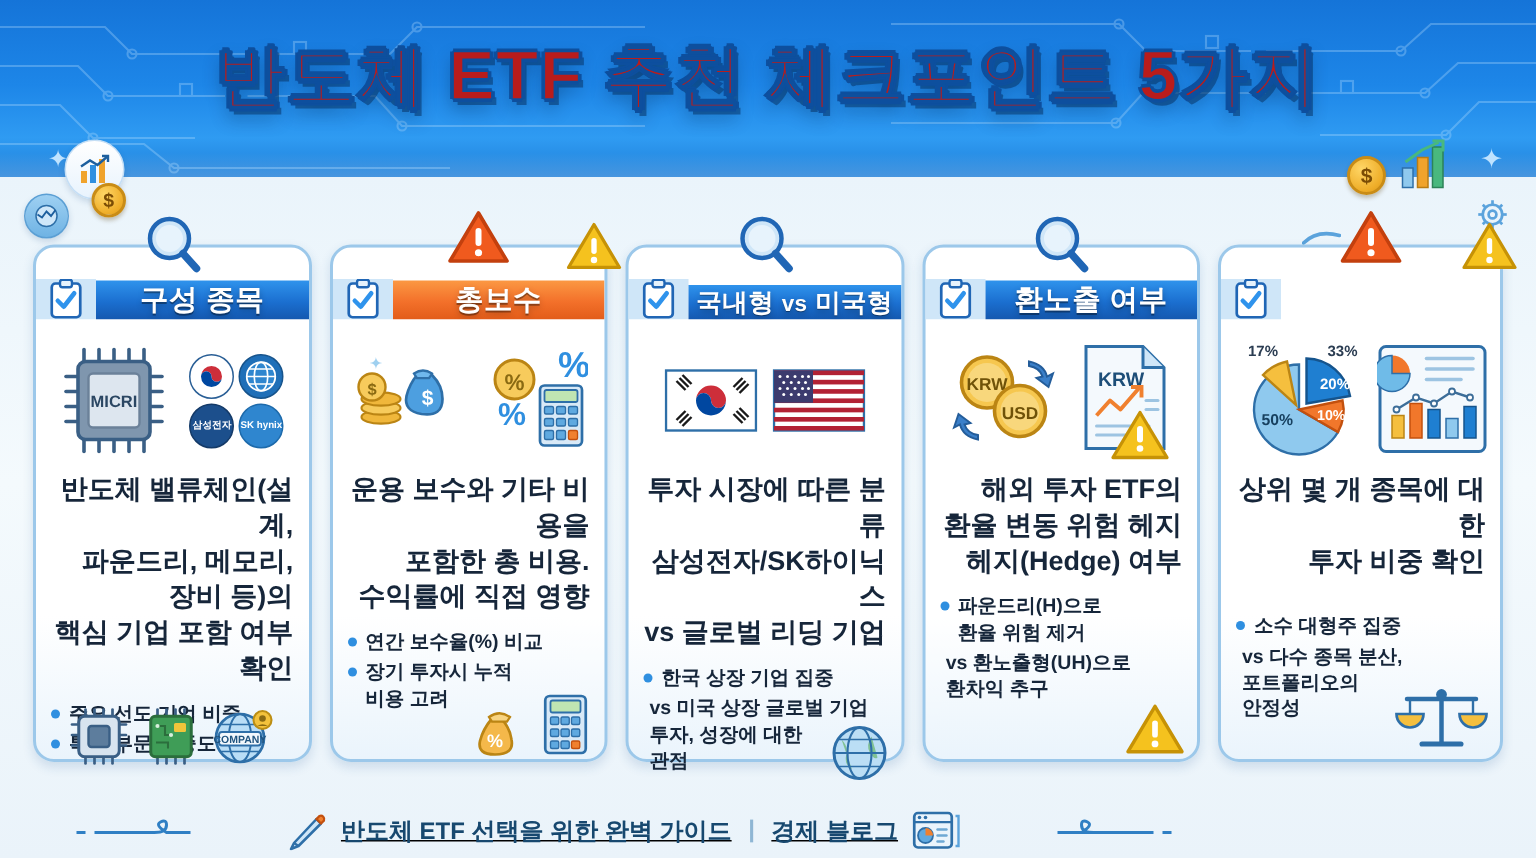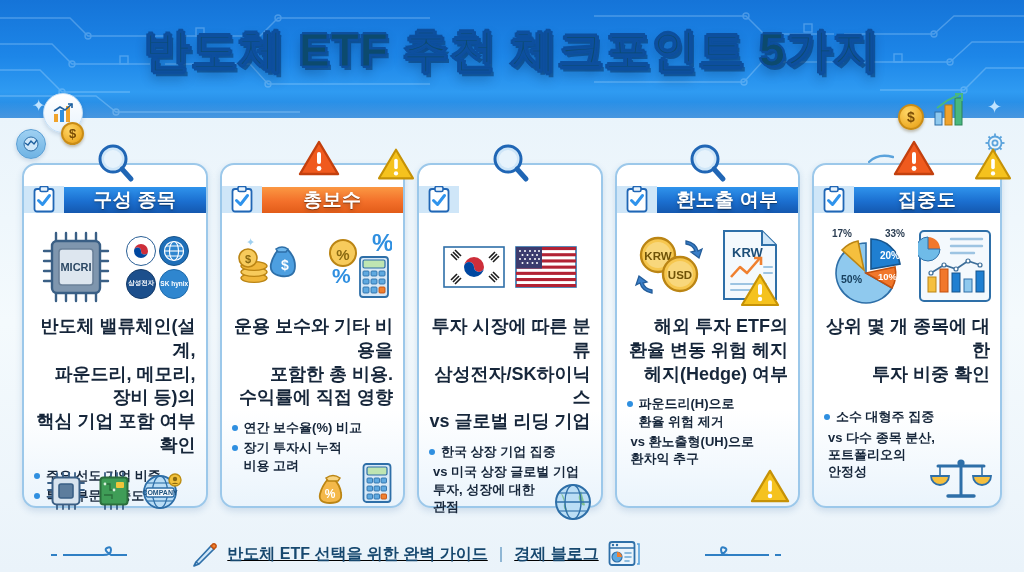--- a/index.html
+++ b/index.html
@@ -26,21 +26,21 @@
   }
   .circuit{ position:absolute; opacity:.30; stroke:#bfe3ff; fill:none; stroke-width:1.4; }
 
   
   .title-wrap{
     position:absolute; left:0; top:20px; width:1024px; text-align:center; z-index:6;
   }
   .title{
     display:inline-block;
     font-size:46px; font-weight:bold; letter-spacing:1px;
-    color:#0c4a6e;
+    color:#b91c1c;
     -webkit-text-stroke:1px #0d4f9e;
     text-shadow:
        0 2px 0 #0d4f9e, 2px 0 0 #0d4f9e, -2px 0 0 #0d4f9e, 0 -2px 0 #0d4f9e,
        3px 4px 0 rgba(8,52,104,.55), 0 6px 12px rgba(3,33,70,.45);
     text-align: right;
   }
 
   
   .deco{ position:absolute; z-index:4; }
   .deco-circle{
@@ -487,20 +487,23 @@
       <line x1="30" y1="28" x2="39" y2="38" stroke="#2066b5" stroke-width="5" stroke-linecap="round"></line>
     </svg>
     <div class="card-head">
       <div class="clip-tab">
         <svg width="22" height="27" viewBox="0 0 22 27">
           <rect x="1.5" y="3" width="19" height="22.5" rx="2.5" fill="#fff" stroke="#2066b5" stroke-width="1.8"></rect>
           <rect x="7" y="0.5" width="8" height="5" rx="1.6" fill="#e6f2fc" stroke="#2066b5" stroke-width="1.6"></rect>
           <path d="M5.5 14.5 L9.5 18.5 L16.5 9.5" stroke="#2f93ec" stroke-width="3" fill="none" stroke-linecap="round" stroke-linejoin="round"></path>
         </svg>
       </div>
+      <div class="head-band">
+        <span class="head-title" style="font-size:17px;"><span>국내형</span> <span class="vs">vs</span> <span>미국형</span></span>
+      </div>
     </div>
     <div class="card-body">
       <div class="illus" style="gap:10px;">
         <svg width="62" height="42" viewBox="0 0 62 42">
           <rect x="1" y="1" width="60" height="40" fill="#fff" stroke="#2e6fa8" stroke-width="1.6"></rect>
           <path d="M21 21 a5 5 0 0 1 10 0 a5 5 0 0 0 10 0 a10 10 0 0 0 -20 0 z" fill="#cd2e3a"></path>
           <path d="M21 21 a5 5 0 0 1 10 0 a5 5 0 0 0 10 0 a10 10 0 0 1 -20 0 z" fill="#0047a0"></path>
           <g stroke="#1a1a1a" stroke-width="1.6">
             <line x1="8" y1="8" x2="14" y2="14"></line>
               <line x1="10" y1="6" x2="16" y2="12"></line>
@@ -663,23 +666,20 @@
       <circle cx="21" cy="29.5" r="2.4" fill="#fff"></circle>
     </svg>
     <div class="card-head">
       <div class="clip-tab">
         <svg width="22" height="27" viewBox="0 0 22 27">
           <rect x="1.5" y="3" width="19" height="22.5" rx="2.5" fill="#fff" stroke="#2066b5" stroke-width="1.8"></rect>
           <rect x="7" y="0.5" width="8" height="5" rx="1.6" fill="#e6f2fc" stroke="#2066b5" stroke-width="1.6"></rect>
           <path d="M5.5 14.5 L9.5 18.5 L16.5 9.5" stroke="#2f93ec" stroke-width="3" fill="none" stroke-linecap="round" stroke-linejoin="round"></path>
         </svg>
       </div>
-      <div class="head-band">
-        <span class="head-title">집중도</span>
-      </div>
     </div>
     <div class="card-body">
       <div class="illus" style="gap:4px;">
         <svg width="92" height="88" viewBox="0 0 92 88">
           <text x="10" y="14" font-size="10" font-weight="bold" fill="#2b3d52" font-family="Liberation Sans, sans-serif">17%</text>
           <text x="63" y="14" font-size="10" font-weight="bold" fill="#2b3d52" font-family="Liberation Sans, sans-serif">33%</text>
 
           <path d="M44 50 L44 20 A30 30 0 1 0 70 65 Z" fill="#8fc9ee" stroke="#2e6fa8" stroke-width="1.6"></path>
 
           <path d="M44 50 L70 65 A30 30 0 0 0 73 44 Z" fill="#f1772b" stroke="#c3500e" stroke-width="1.6"></path>

